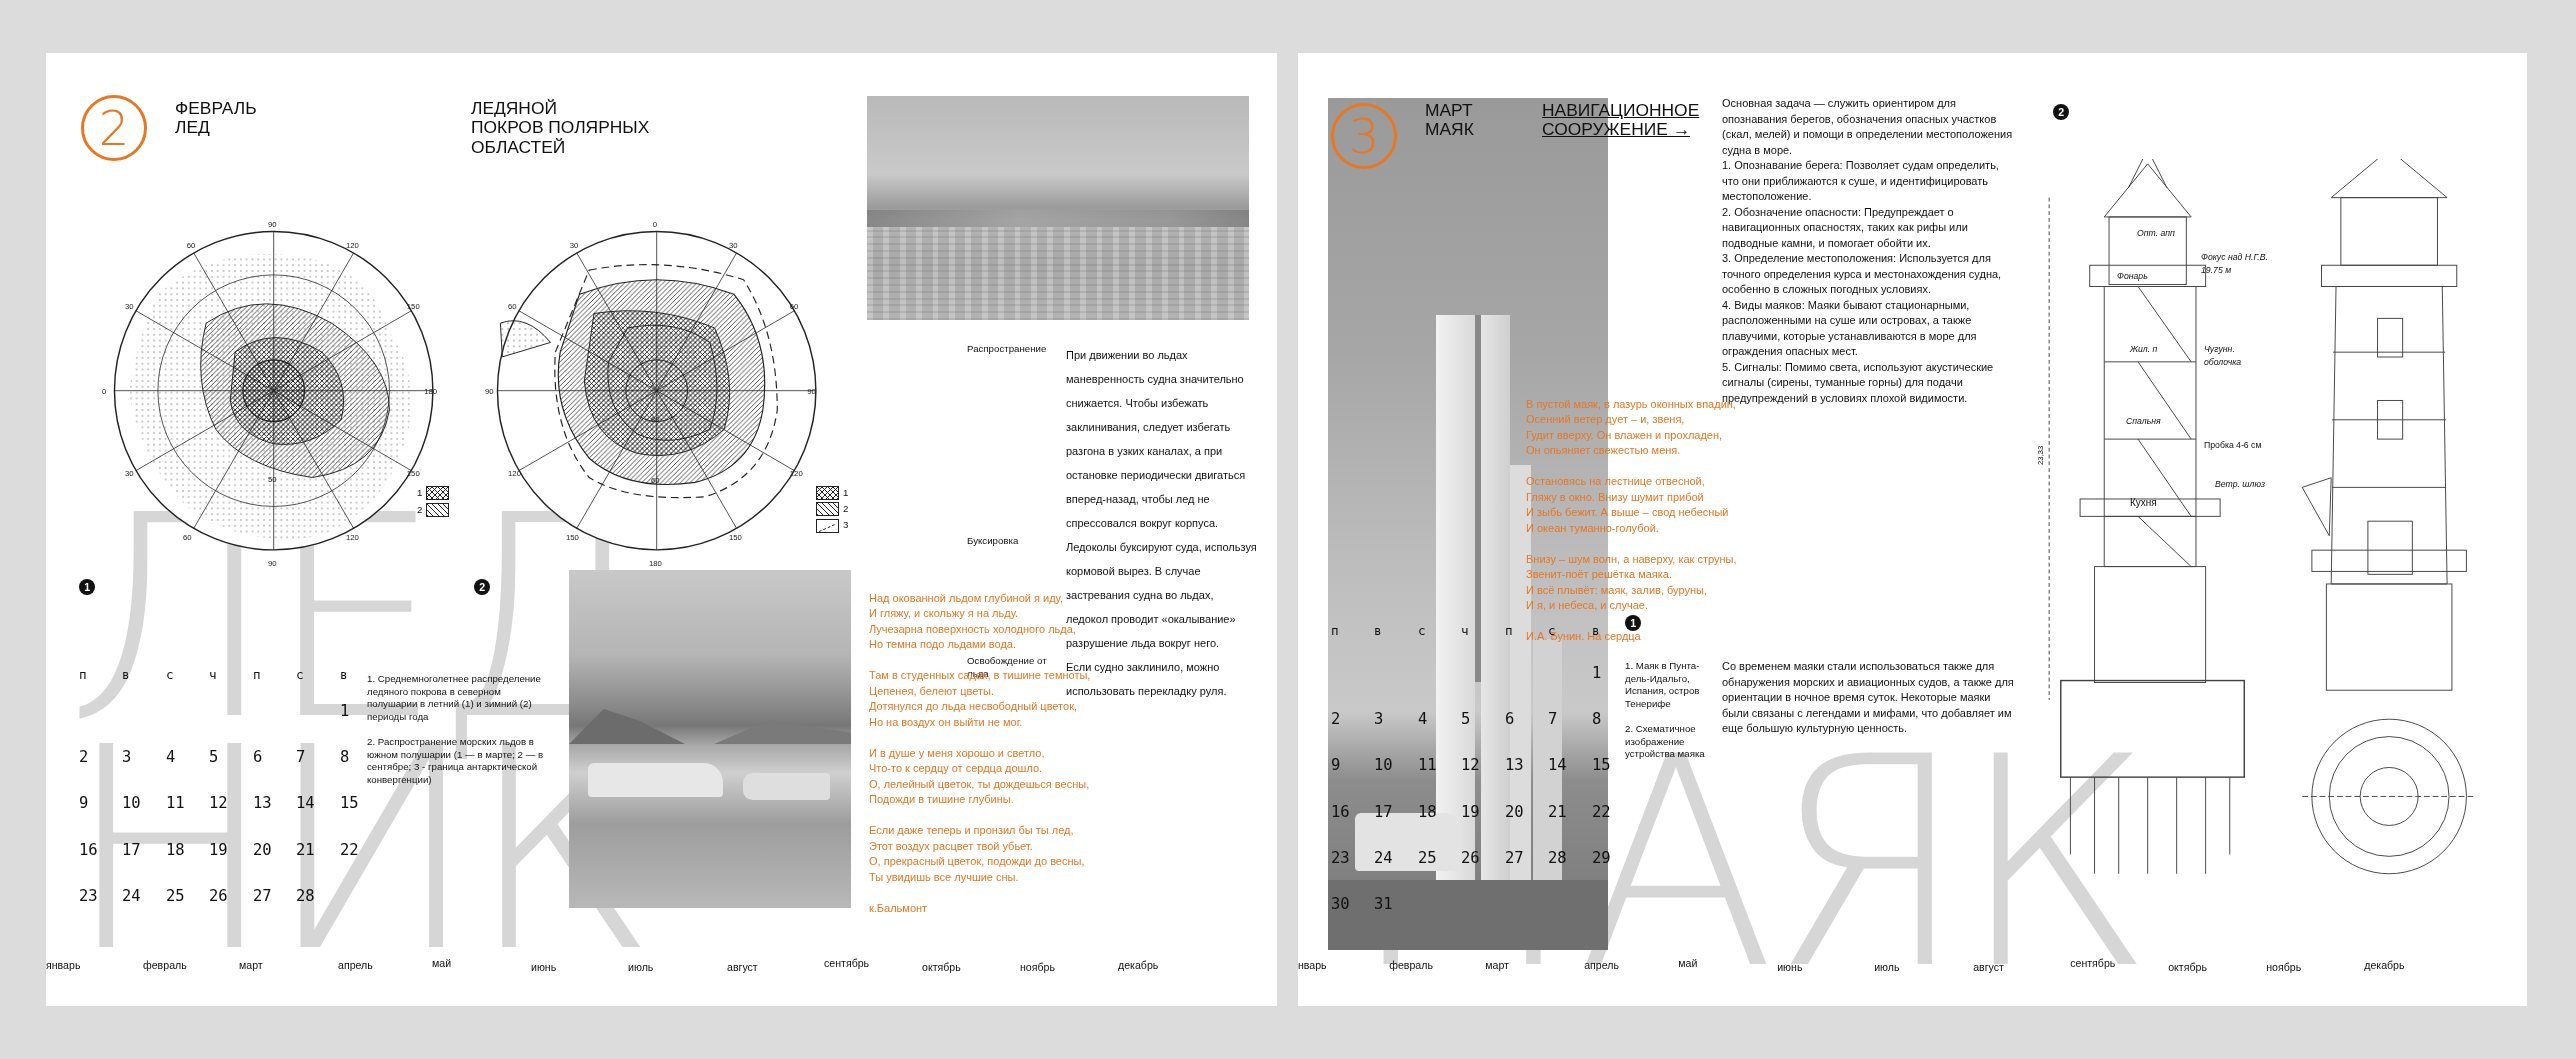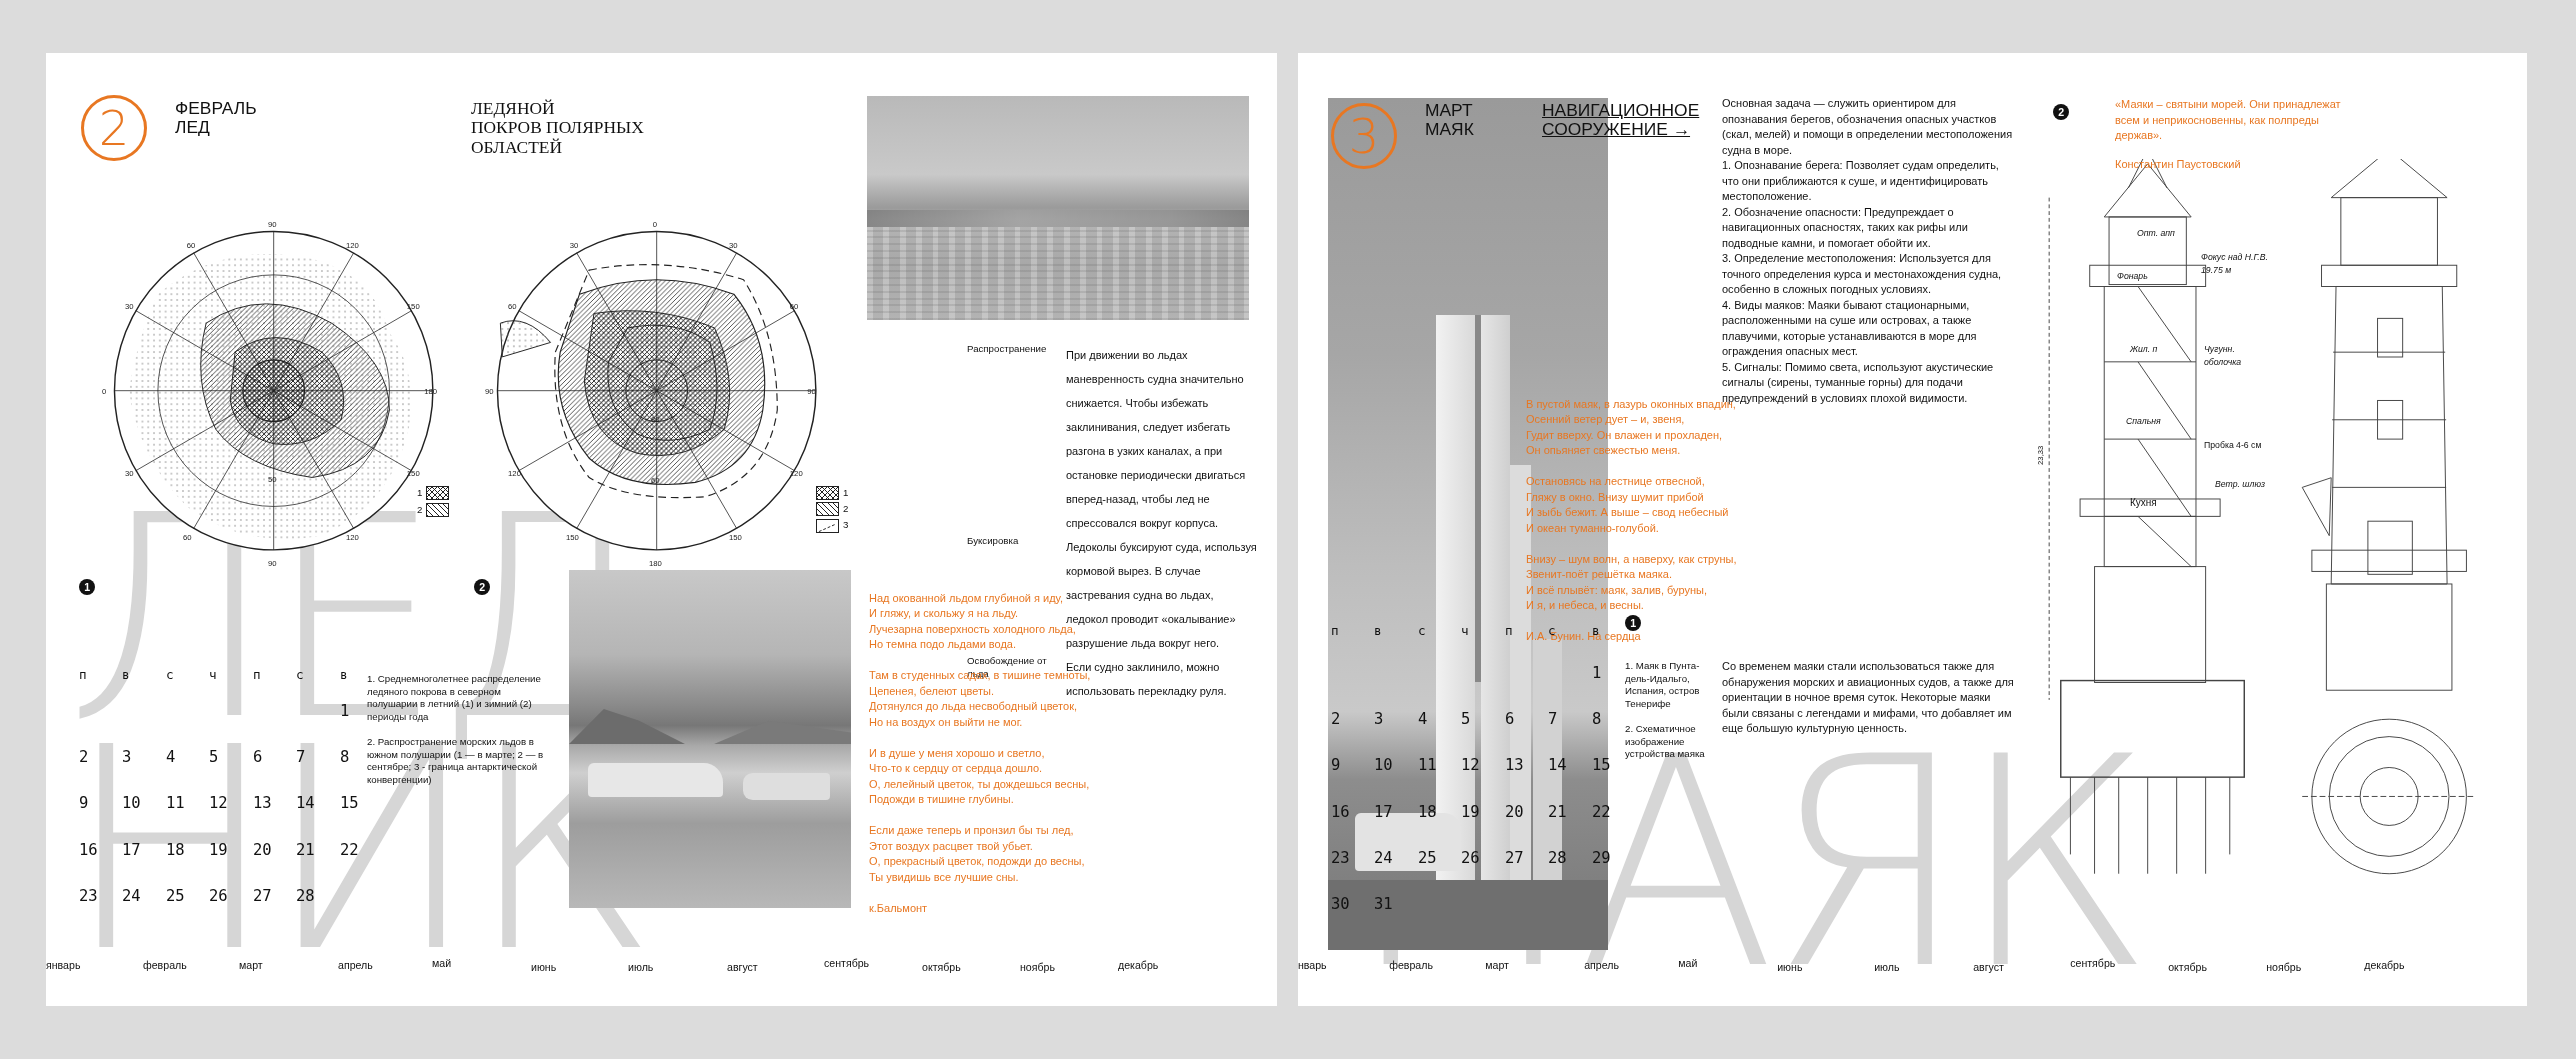--- a/index.html
+++ b/index.html
@@ -37,21 +37,21 @@
   <div class="bigletters" style="left:19.3px;top:425px;font-size:280px;">ЛЕД</div>
   <div class="bigletters" style="left:19.3px;top:657px;font-size:280px;">НИК</div>
 
   <div class="month-num" style="left:35px;top:42px;">2</div>
 
   <div class="head" style="left:129px;top:46px;">
     <div>ФЕВРАЛЬ</div>
     <div>ЛЕД</div>
   </div>
 
-  <div class="head" style="left:425px;top:46px;font-family:Liberation Serif, serif;">
+  <div class="head" style="left:425px;top:46px;">
     <div>ЛЕДЯНОЙ</div>
     <div>ПОКРОВ ПОЛЯРНЫХ</div>
     <div>ОБЛАСТЕЙ</div>
   </div>
 
   <div class="mapwrap" style="left:54px;top:164px;width:357px;height:357px;">
     <svg width="357" height="357" viewBox="0 0 370 370">
       <defs>
         <pattern id="dots1" width="6" height="6" patternUnits="userSpaceOnUse">
             <circle cx="2" cy="2" r="0.8" fill="#777"></circle>
@@ -334,38 +334,34 @@
       <div>Остановясь на лестнице отвесной,</div>
       <div>Гляжу в окно. Внизу шумит прибой</div>
       <div>И зыбь бежит. А выше – свод небесный</div>
       <div>И океан туманно-голубой.</div>
     <p></p>
     <p>
       </p>
       <div>Внизу – шум волн, а наверху, как струны,</div>
       <div>Звенит-поёт решётка маяка.</div>
       <div>И всё плывёт: маяк, залив, буруны,</div>
-      <div>И я, и небеса, и весны.</div>
+      <div>И я, и небеса, и случае.</div>
     <p></p>
     <div>И.А. Бунин. На сердца</div>
   </div>
 
   <div class="badge" style="left:327px;top:562px;">1</div>
   <div class="abs small" style="left:327px;top:607px;width:92px;">
     <div style="margin-bottom:12.6px;">1. Маяк в Пунта-дель-Идальго, Испания, остров Тенерифе</div>
     <div>2. Схематичное изображение устройства маяка</div>
   </div>
 
   <div class="abs body-text" style="left:424px;top:606px;width:295px;">Со временем маяки стали использоваться также для обнаружения морских и авиационных судов, а также для ориентации в ночное время суток. Некоторые маяки были связаны с легендами и мифами, что добавляет им еще большую культурную ценность.</div>
 
   <div class="badge" style="left:755px;top:51px;">2</div>
-  <div class="abs poem" style="left:817px;top:44px;width:227px;">
-    <div style="margin-bottom:13.5px;">«Маяки – святыни морей. Они принадлежат всем и неприкосновенны, как полпреды держав».</div>
-    <div>Константин Паустовский</div>
-  </div>
 
   <div class="abs" style="left:724px;top:106px;width:488px;height:792px;z-index:2;">
     <svg width="488" height="792" viewBox="0 0 505 820" fill="none" stroke="#444" stroke-width="1">
 
       <path d="M110 30 L130 -10 L150 30"></path>
       <path d="M85 60 L130 5 L175 60 Z"></path>
       <rect x="90" y="60" width="80" height="70"></rect>
       <rect x="70" y="110" width="120" height="22"></rect>
       <rect x="85" y="132" width="95" height="290"></rect>
       <line x1="85" y1="210" x2="180" y2="210"></line>

